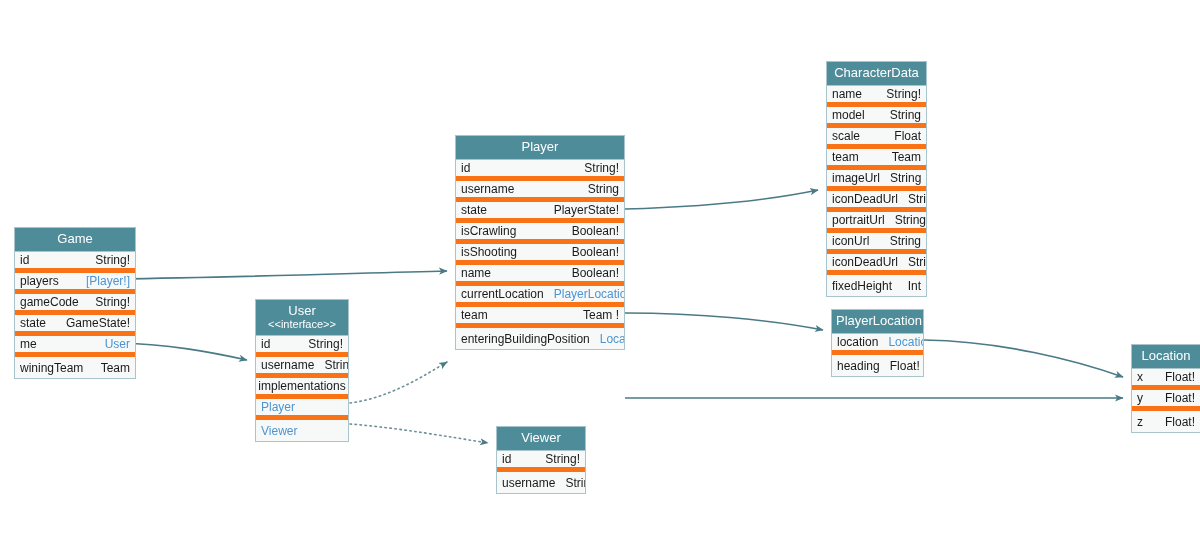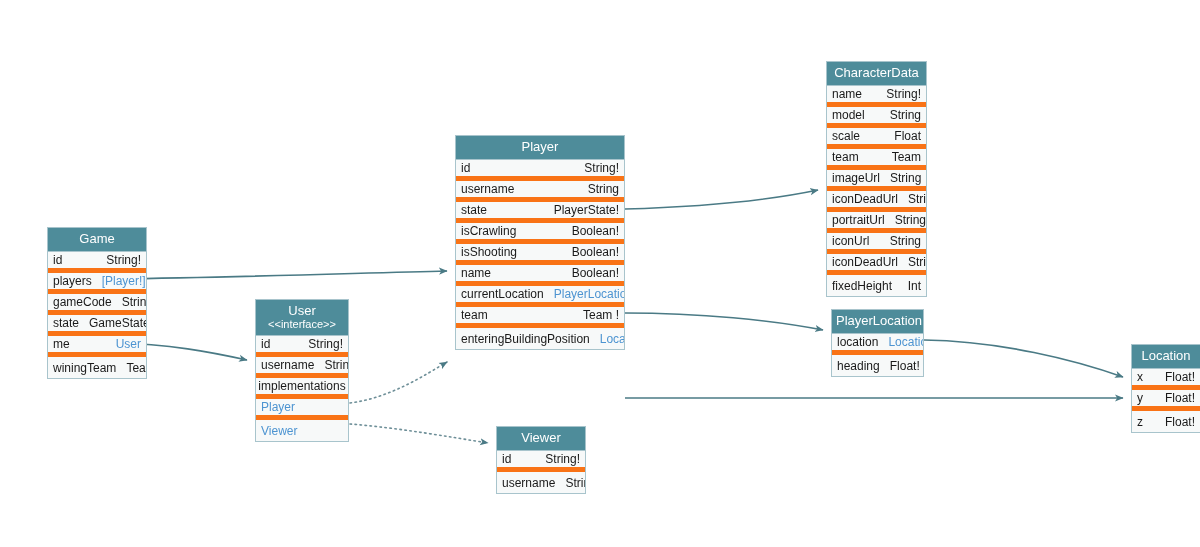--- a/index.html
+++ b/index.html
@@ -50,21 +50,21 @@
   }
   .row:last-child{border-bottom:none;}
   .row .fname{text-align:left;}
   .row .ftype{text-align:center;margin-left:10px;}
   .row.center{justify-content:center;}
   .row.center .fname{margin:8px;}
   .link{color:#4d94d1;}
   .bang{color:#1a1a1a;}
 
   
-  #ent-game{left:14px;top:227px;width:100px;margin-left:33px;}
+  #ent-game{left:14px;top:227px;width:122px;}
   #ent-user{left:255px;top:299px;width:94px;}
   #ent-player{left:455px;top:135px;width:170px;}
   #ent-viewer{left:496px;top:426px;width:90px;}
   #ent-characterdata{left:826px;top:61px;width:101px;}
   #ent-playerlocation{left:831px;top:309px;width:93px;}
   #ent-location{left:1131px;top:344px;width:70px;}
 </style>
 </head>
 <body>
 

